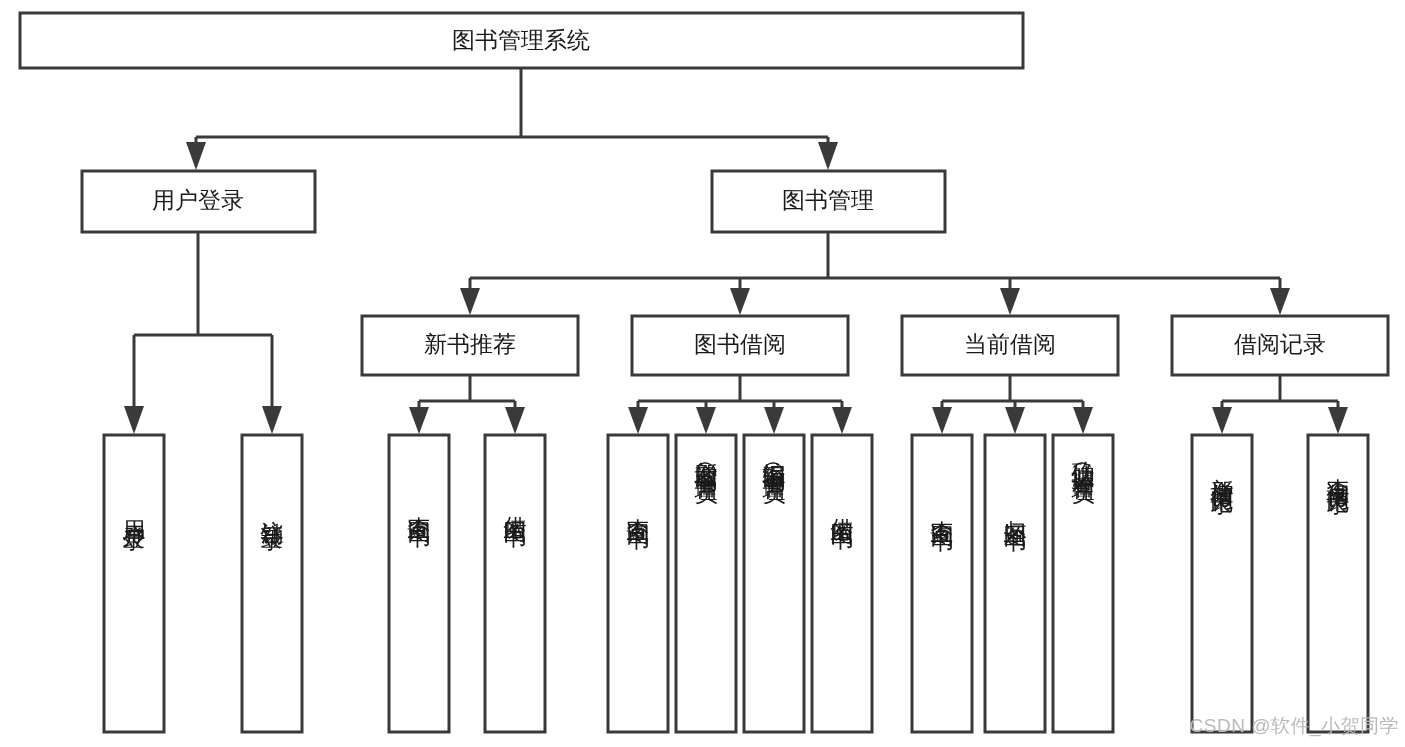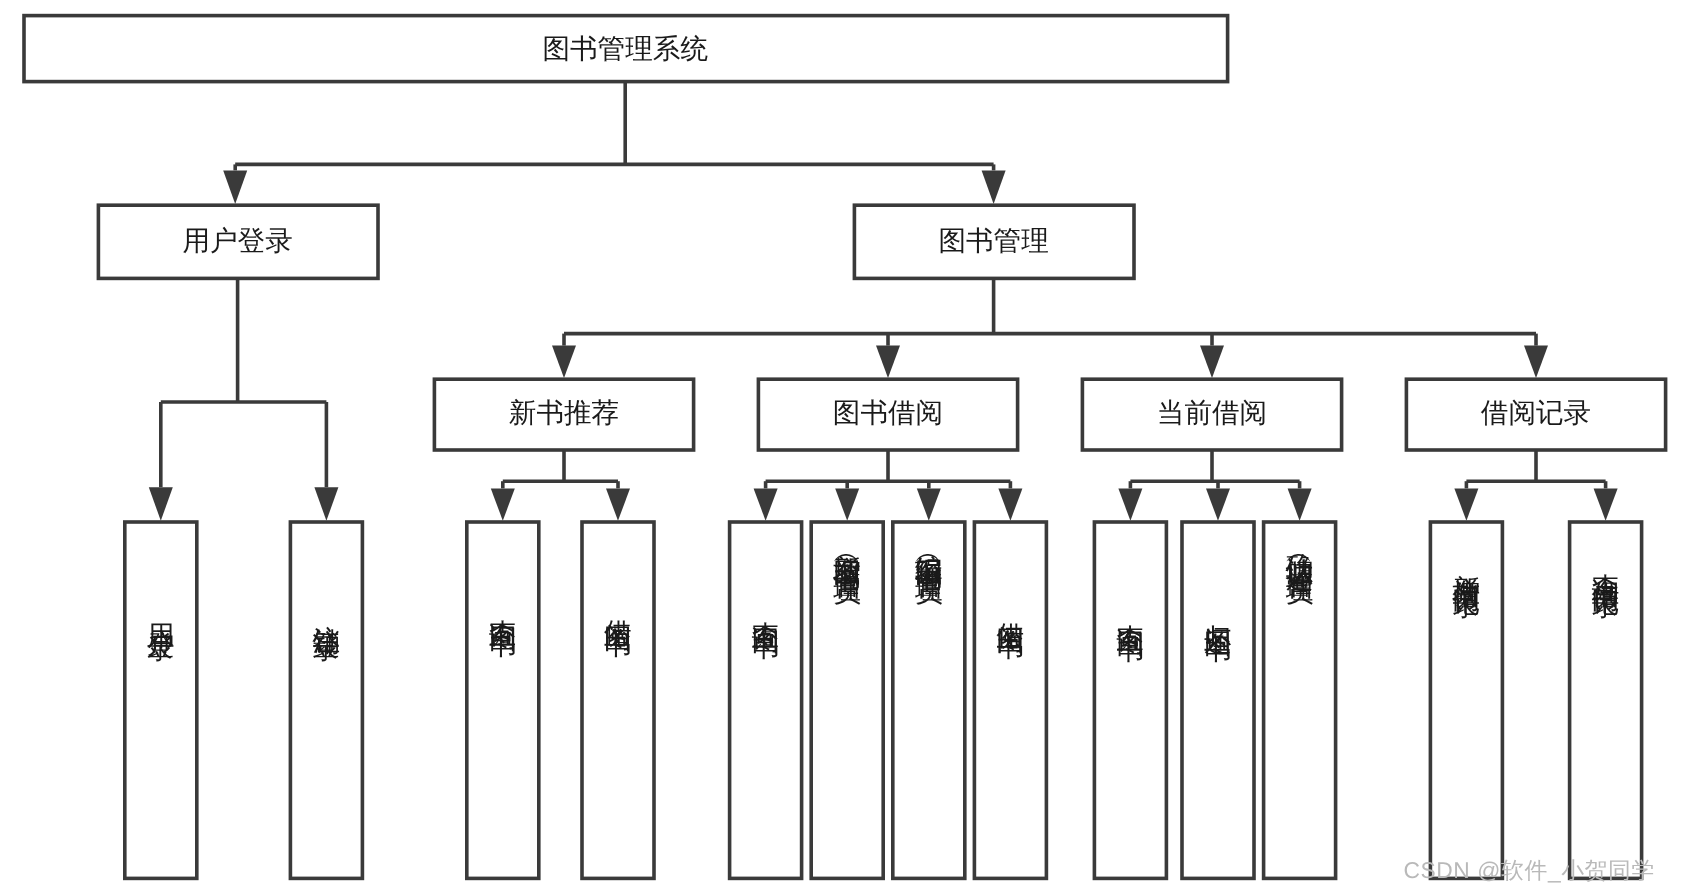--- a/index.html
+++ b/index.html
@@ -61,21 +61,21 @@
     text-orientation: upright;
     font-family: "Liberation Sans", "DejaVu Sans", sans-serif;
     font-size: 23px;
     line-height: 1.08;
     color: #1a1a1a;
     letter-spacing: 3px;
     white-space: nowrap;
   }
   .watermark {
     position: absolute;
-    right: 26px;
+    right: 6px;
     bottom: 8px;
     font-family: "Liberation Sans", "DejaVu Sans", sans-serif;
     font-size: 19px;
     color: #b9b9b9;
     white-space: nowrap;
     letter-spacing: 0.5px;
   }
 </style>
 </head>
 <body>

